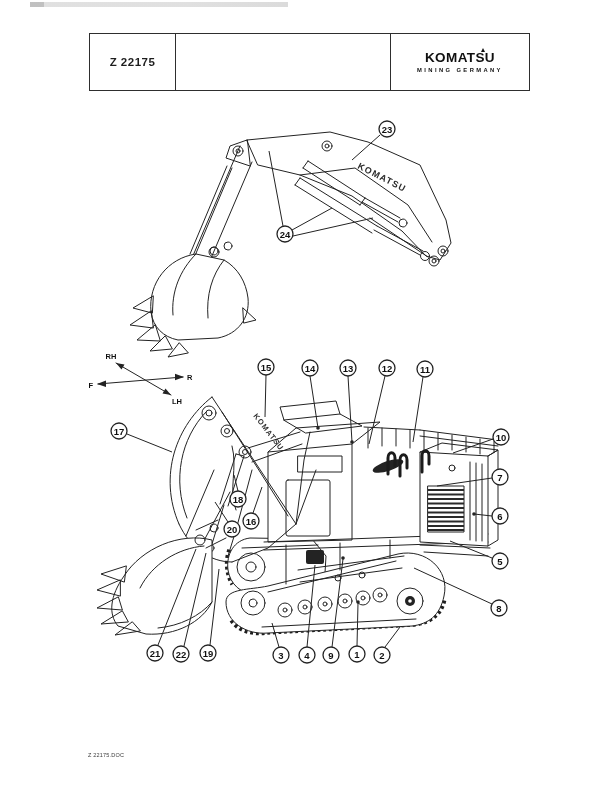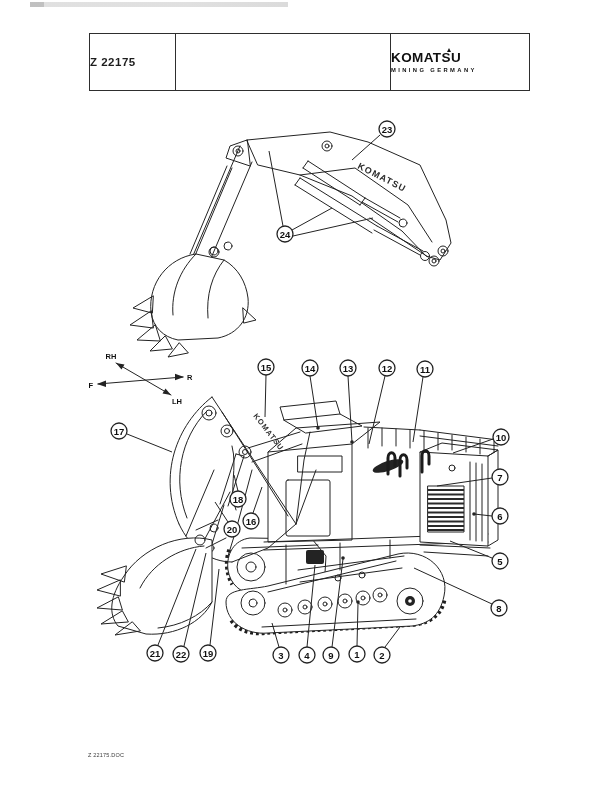--- a/index.html
+++ b/index.html
@@ -6,21 +6,21 @@
   body {
     width:612px; height:792px; position:relative; overflow:hidden;
     background:#ffffff; font-family:"Liberation Sans", sans-serif;
   }
   .smudge { position:absolute; left:30px; top:2px; width:258px; height:5px;
     background:linear-gradient(90deg,#8d8d8d 0 14px,#c7c7c7 14px 60%,#bdbdbd);
     opacity:.55; }
   .header-box { position:absolute; left:89px; top:33px; width:441px; height:58px;
     border:1.6px solid #2e2e2e; display:flex; box-sizing:border-box; background:#fff; }
   .hcell { box-sizing:border-box; display:flex; flex-direction:column;
-    align-items:flex-start; justify-content:center; }
+    align-items:center; justify-content:center; }
   .hcell.c1 { width:86px; border-right:1.6px solid #2e2e2e; }
   .hcell.c2 { flex:1; border-right:1.6px solid #2e2e2e; }
   .hcell.c3 { width:138px; }
   .doc-number { font-weight:bold; font-size:11.5px; letter-spacing:.5px; color:#1d1d1d; }
   .brand { position:relative; font-weight:bold; font-size:13.5px; letter-spacing:.4px; color:#101010; line-height:1; }
   .brand-tick { position:absolute; left:56px; top:-3px; width:0; height:0;
     border-left:2.6px solid transparent; border-right:2.6px solid transparent;
     border-bottom:4.5px solid #101010; }
   .brand-sub { font-size:5.8px; font-weight:bold; letter-spacing:2.4px; color:#101010; margin-top:2px; }
   .footer-note { position:absolute; left:88px; top:752px; font-size:5.5px;

